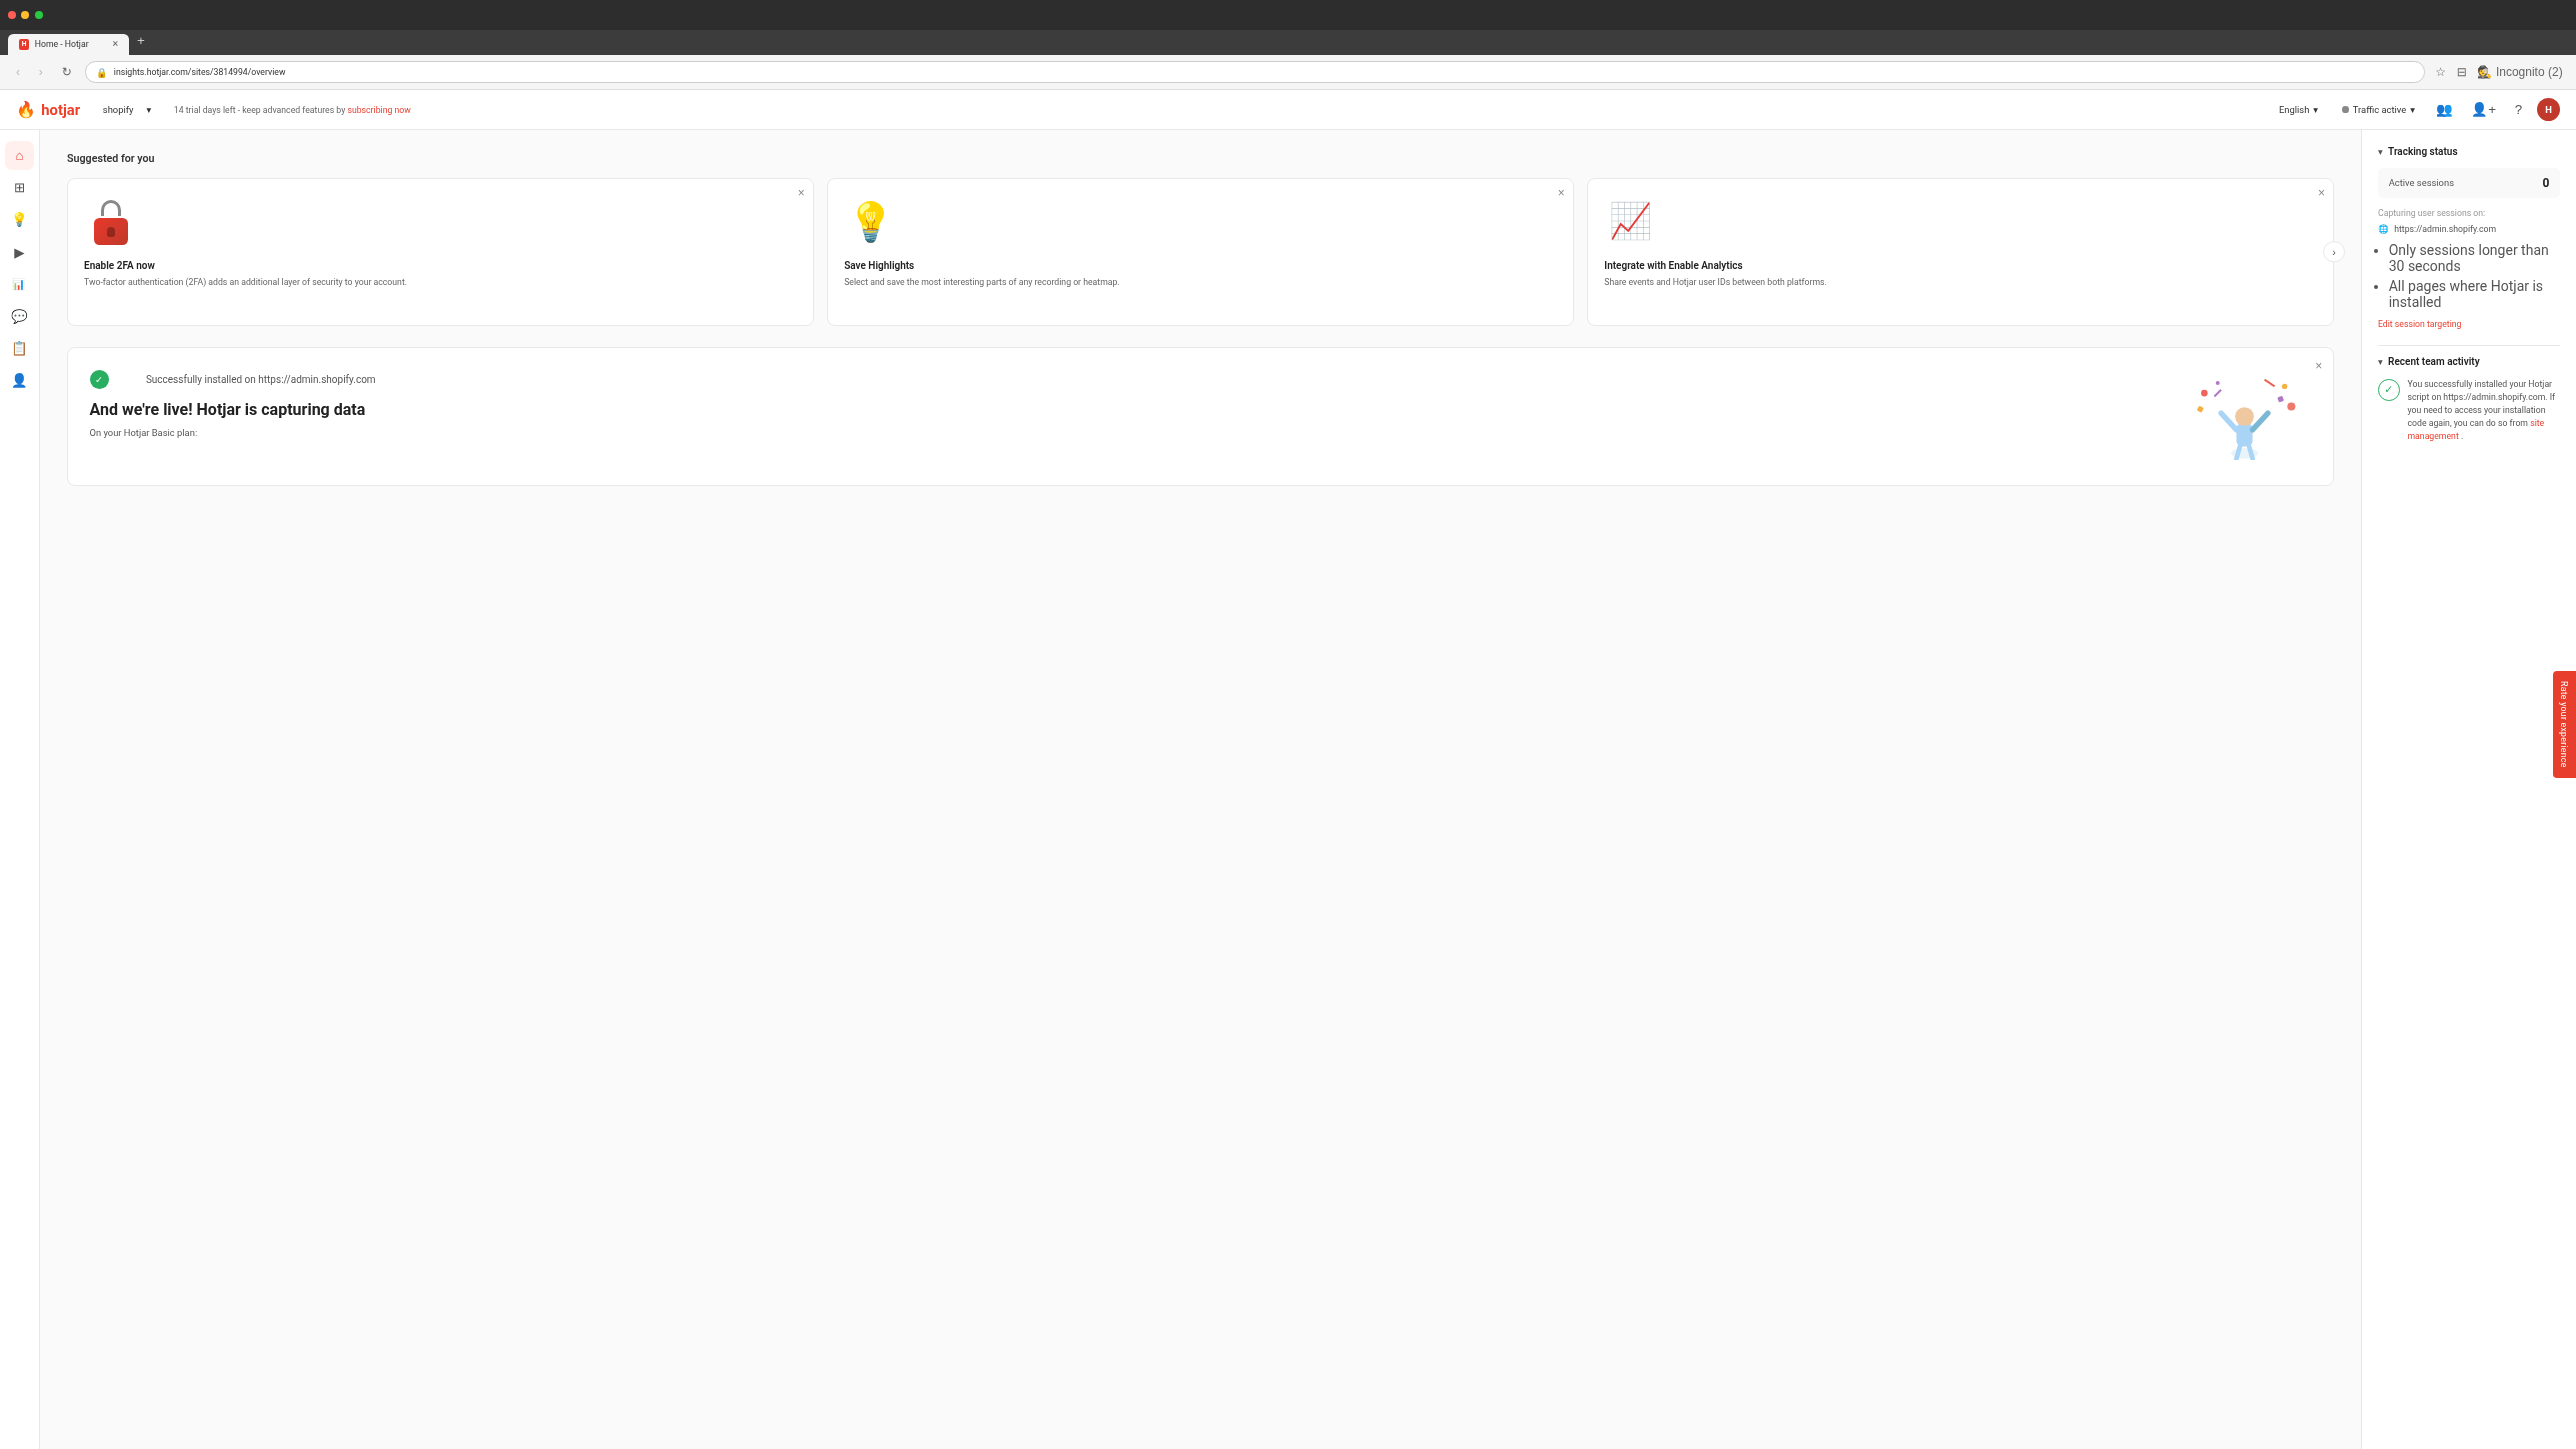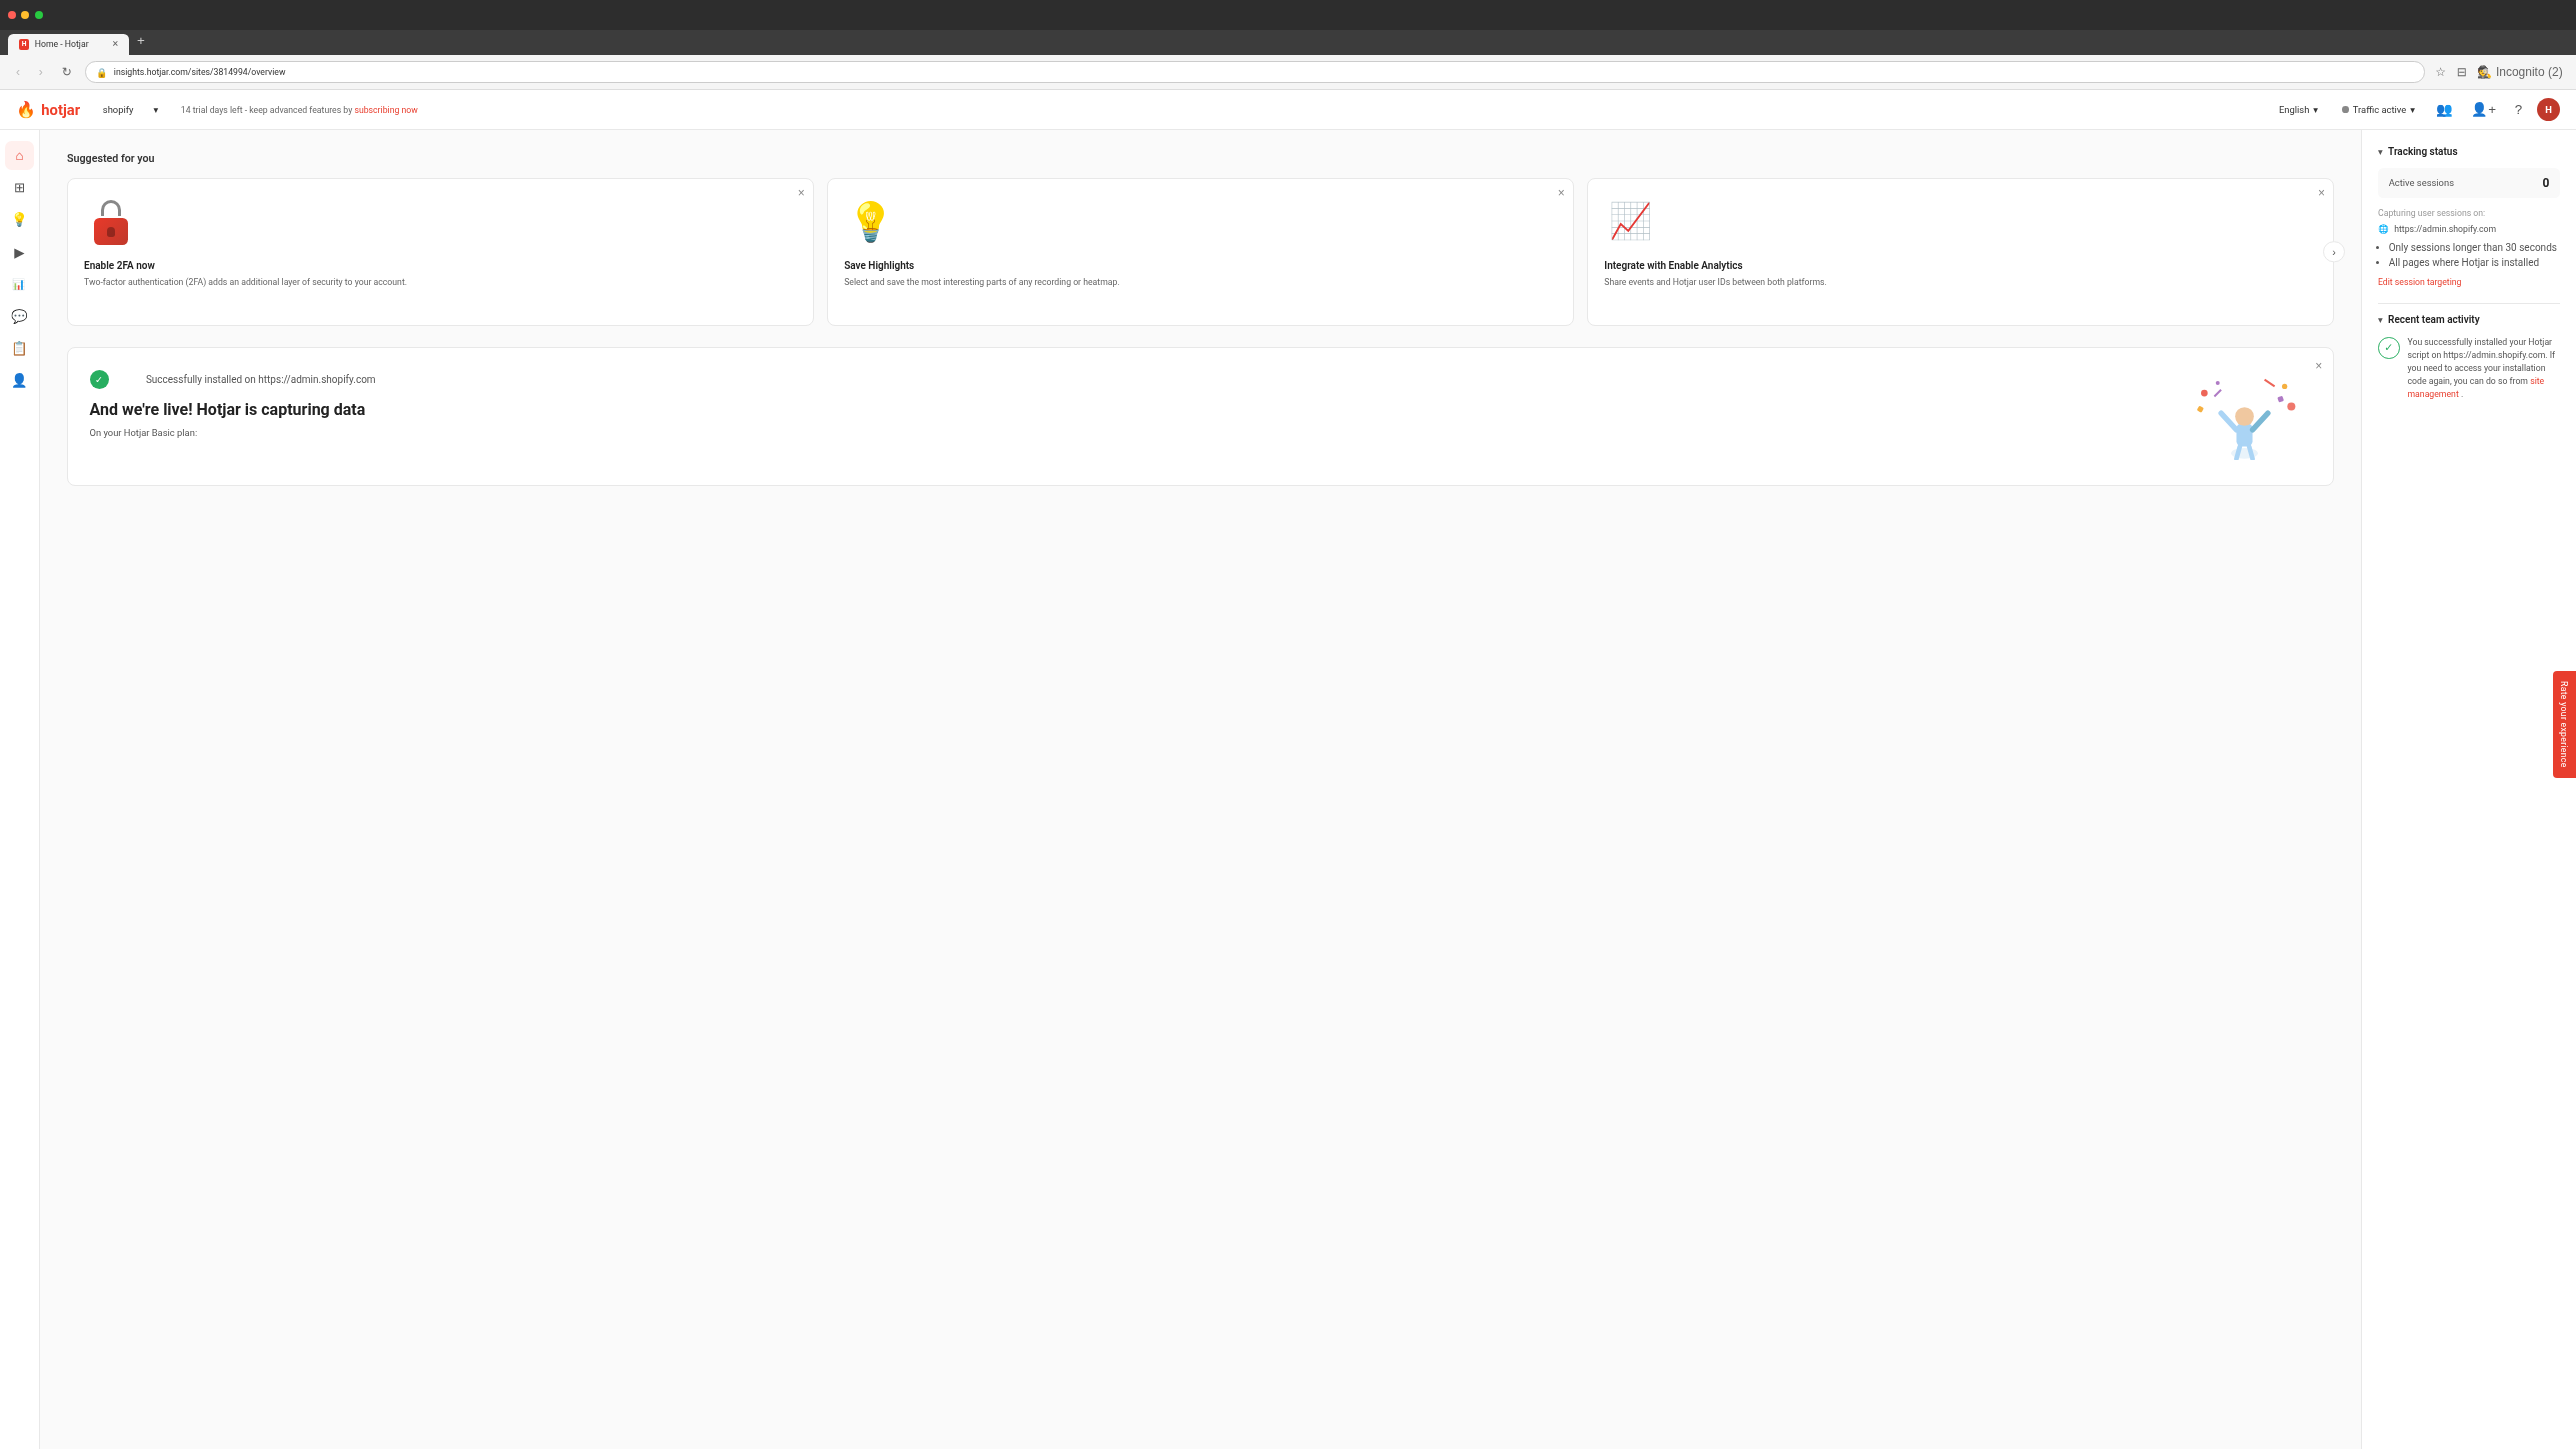--- a/index.html
+++ b/index.html
@@ -28,21 +28,21 @@
     .address-bar-actions { display: flex; gap: 5.4px; align-items: center; color: #666; }
     .addr-action-btn { background: none; border: none; cursor: pointer; color: #666; font-size: 12px; padding: 2.7px; }
 
     
     .app-wrapper { display: flex; height: calc(100vh - 90px); }
 
     
     .top-navbar { background: white; height: 40px; display: flex; align-items: center; padding: 0 16px; border-bottom: 0.7px solid #e8e8e8; gap: 16px; position: relative; z-index: 10; }
     .hotjar-logo { display: flex; align-items: center; gap: 5.4px; font-size: 14.8px; font-weight: bold; color: #f03f29; }
     .hotjar-logo-flame { font-size: 16px; }
-    .site-selector { display: flex; align-items: center; gap: 20px; font-size: 9.4px; color: #333; cursor: pointer; padding: 4px 6.7px; border-radius: 4px; }
+    .site-selector { display: flex; align-items: center; gap: 13px; font-size: 9.4px; color: #333; cursor: pointer; padding: 4px 6.7px; border-radius: 4px; }
     .trial-banner { font-size: 8.7px; color: #666; }
     .trial-banner a { color: #e83e2e; text-decoration: none; }
     .navbar-right { margin-left: auto; display: flex; align-items: center; gap: 10.7px; }
     .lang-selector { display: flex; align-items: center; gap: 4px; cursor: pointer; font-size: 9.4px; padding: 4px 6.7px; border-radius: 4px; }
     .traffic-status { display: flex; align-items: center; gap: 4px; cursor: pointer; font-size: 9.4px; padding: 4px 6.7px; border-radius: 4px; }
     .traffic-dot { width: 6.7px; height: 6.7px; border-radius: 50%; background: #888; }
     .nav-icon-btn { background: none; border: none; cursor: pointer; color: #555; font-size: 13.4px; padding: 4px; border-radius: 4px; position: relative; }
     .avatar { width: 23px; height: 23px; border-radius: 50%; background: #c0392b; display: flex; align-items: center; justify-content: center; color: white; font-weight: bold; font-size: 9.4px; cursor: pointer; }
 
     
@@ -95,21 +95,21 @@
     .panel-section-header { display: flex; align-items: center; gap: 5.4px; margin-bottom: 10.7px; }
     .panel-section-title { font-size: 10px; font-weight: 600; color: #222; }
     .chevron-icon { color: #555; font-size: 9.4px; cursor: pointer; }
     .sessions-count-row { display: flex; align-items: center; justify-content: space-between; padding: 8px 10.7px; background: #f9f9f9; border-radius: 5.4px; margin-bottom: 10.7px; }
     .sessions-label { font-size: 9.4px; color: #555; }
     .sessions-count { font-size: 12px; font-weight: 700; color: #222; }
     .capturing-label { font-size: 8.7px; color: #999; margin-bottom: 5.4px; }
     .capturing-url { display: flex; align-items: center; gap: 5.4px; margin-bottom: 8px; color: #555; font-size: 8.7px; }
     .globe-icon { color: #888; }
     .session-rules { margin-bottom: 8px; padding-left: 10.7px; }
-    .session-rule { font-size: 10px; color: #555; margin-bottom: 4px; list-style: disc; }
+    .session-rule { font-size: 14px; color: #555; margin-bottom: 4px; list-style: disc; }
     .edit-targeting-link { color: #e83e2e; font-size: 8.7px; text-decoration: none; cursor: pointer; }
     .divider { height: 0.7px; background: #e8e8e8; margin: 10.7px 0; }
     .recent-activity-item { display: flex; gap: 8px; align-items: flex-start; }
     .activity-icon { width: 21.5px; height: 21.5px; border-radius: 50%; border: 1.3px solid #27ae60; display: flex; align-items: center; justify-content: center; color: #27ae60; font-size: 10.7px; flex-shrink: 0; margin-top: 1.3px; }
     .activity-text { font-size: 8.7px; color: #555; line-height: 1.5; }
     .activity-text a { color: #e83e2e; text-decoration: none; }
 
     
     .rate-tab { position: fixed; right: 0; top: 50%; transform: translateY(-50%); background: #e83e2e; color: white; writing-mode: vertical-rl; padding: 10.7px 6.7px; font-size: 8.7px; cursor: pointer; border-radius: 4px 0 0 4px; letter-spacing: 0.3px; z-index: 100; }
 

